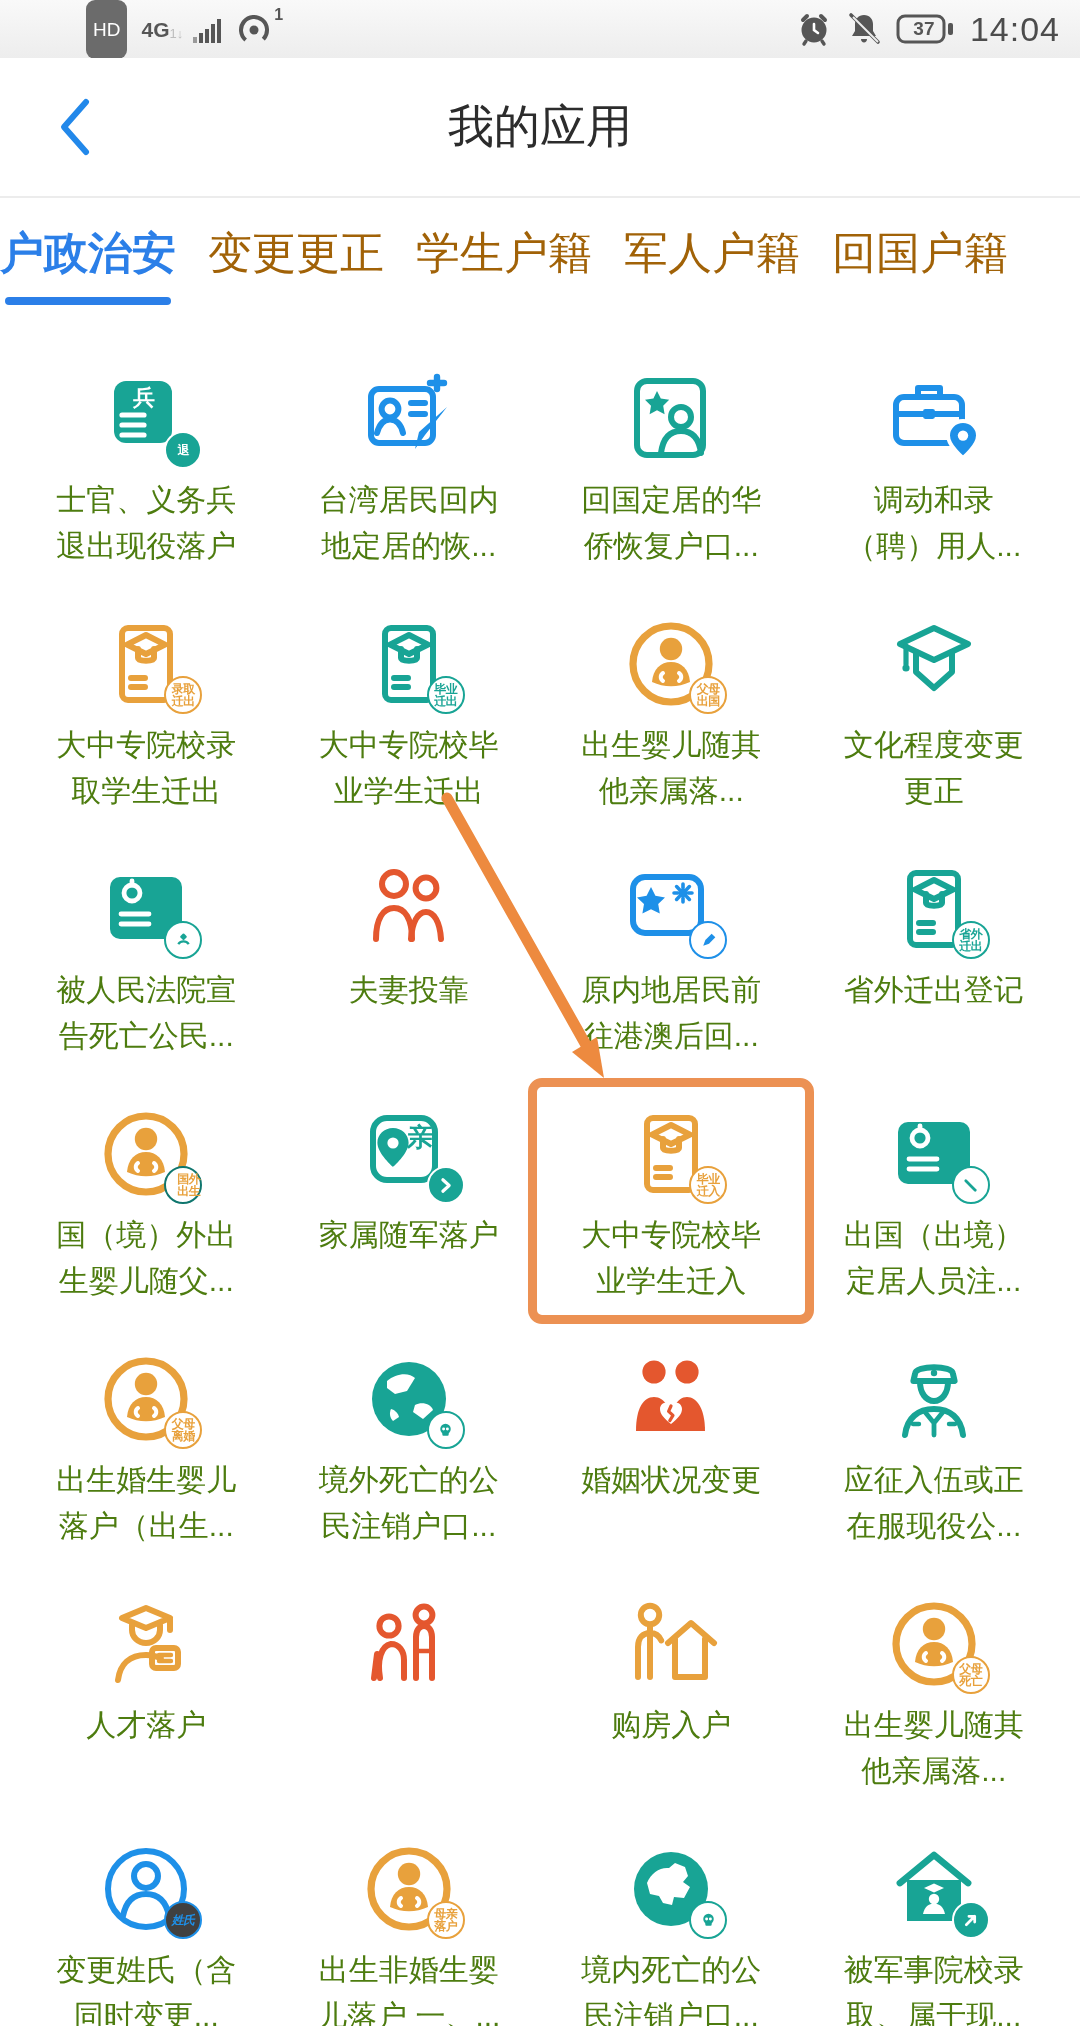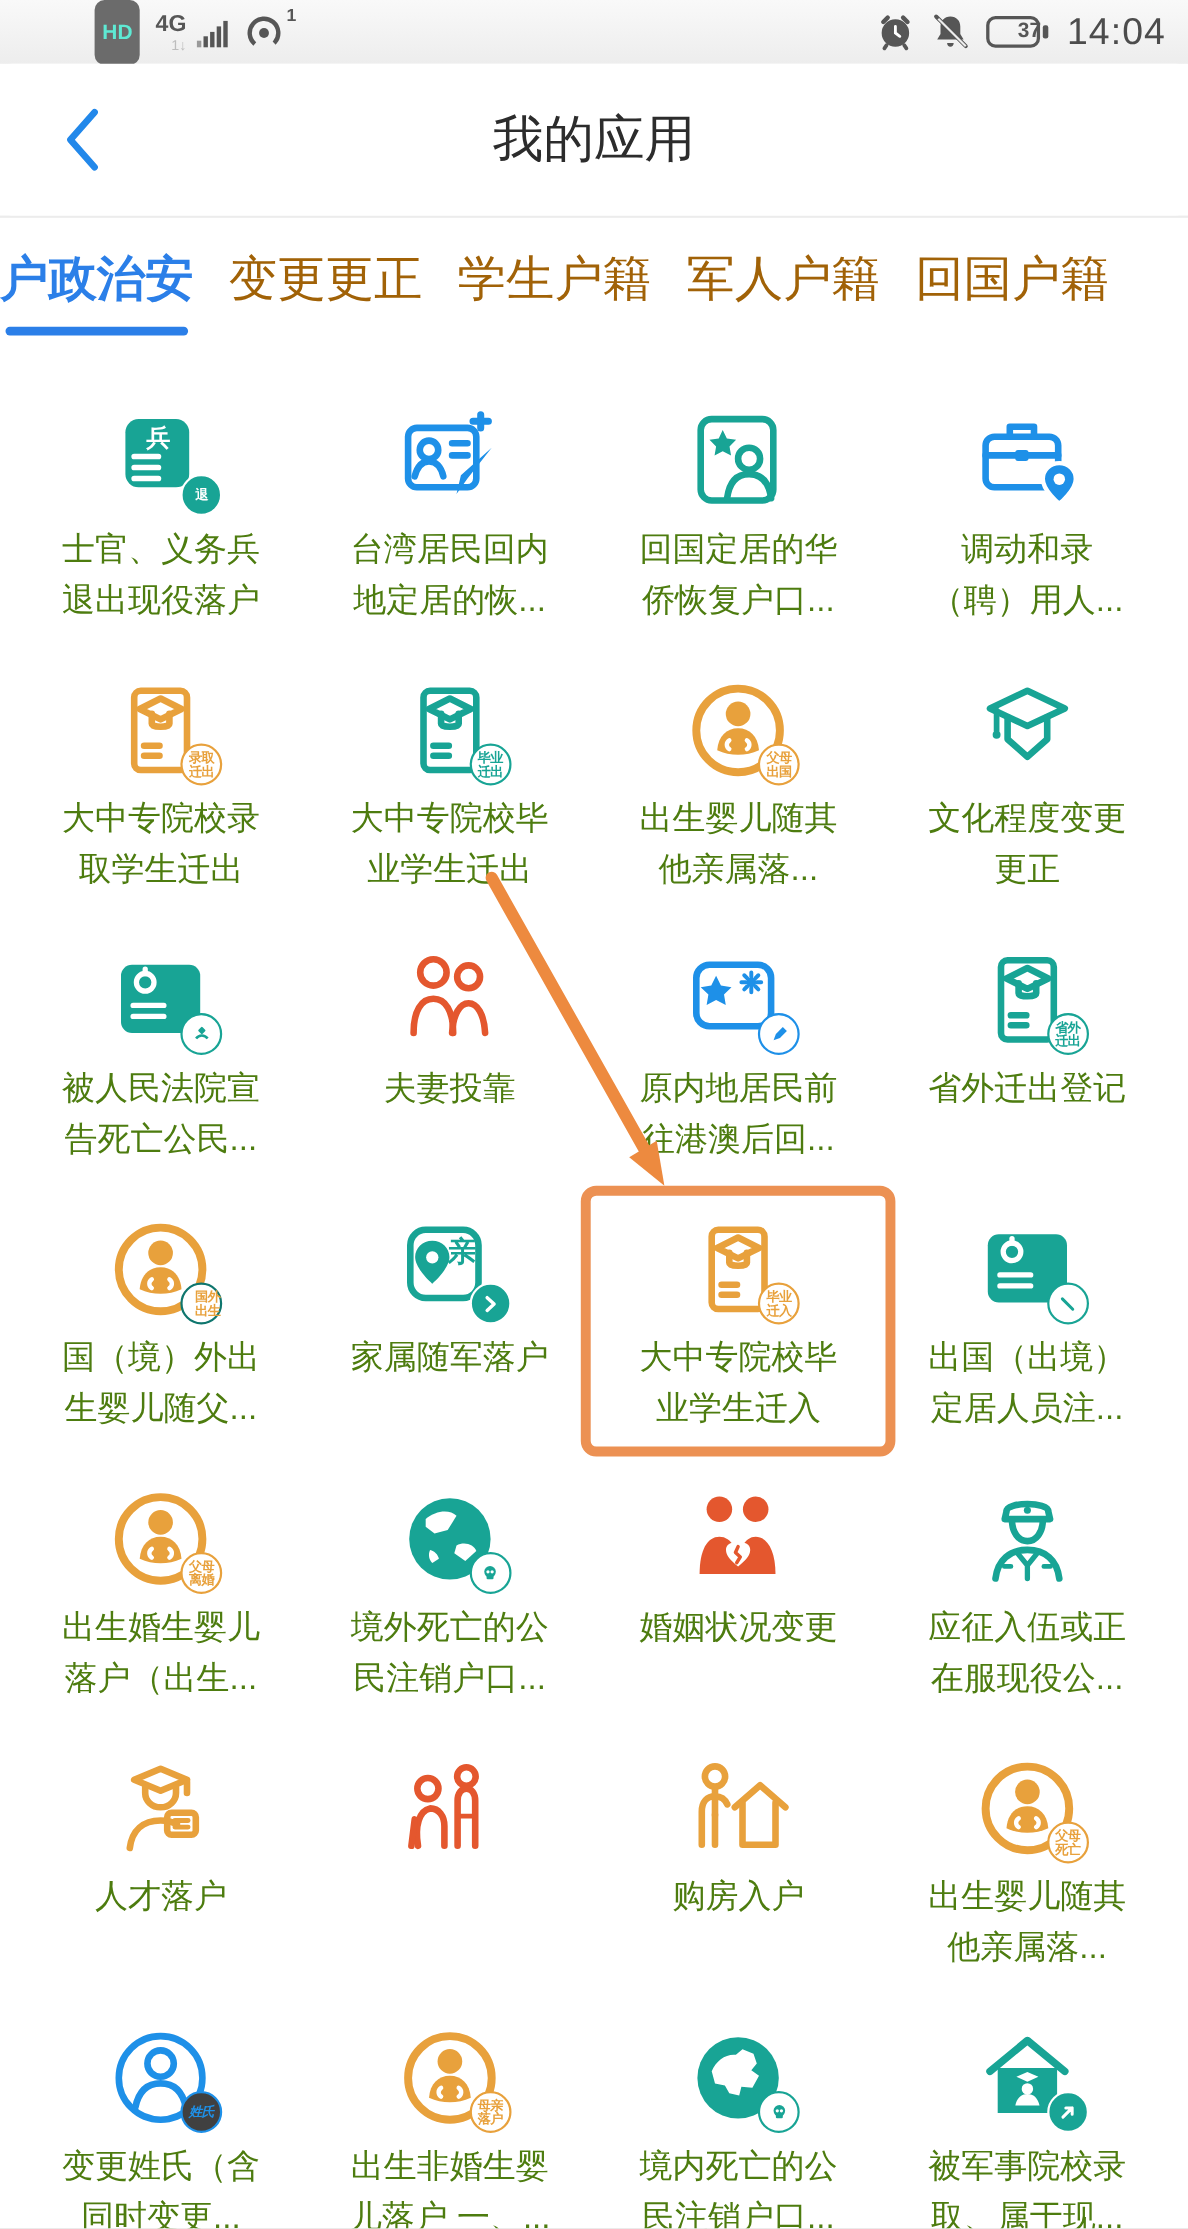--- a/index.html
+++ b/index.html
@@ -1,30 +1,30 @@
 <!DOCTYPE html>
 <html><head>
 <meta charset="utf-8">
 <style>
   html,body{margin:0;padding:0;background:#dcdcdc;}
   .phone{position:relative;width:1080px;height:2026px;background:#fff;overflow:hidden;
          font-family:"Liberation Sans","DejaVu Sans",sans-serif;color:#2b2b2b;}
   
   .statusbar{height:58px;display:flex;align-items:center;background:linear-gradient(#f9f9f9,#ededed);
              padding:0 20px 0 86px;box-sizing:border-box;color:#565656;}
-  .hd{background:#6b6b6b;color:#5eead4;font-weight:bold;font-size:19px;padding:20px 7px;border-radius:9px;line-height:1;}
-  .netblock{display:flex;flex-direction:column;align-items:flex-end;margin-left:14px;line-height:1;}
+  .hd{background:#6b6b6b;color:#ffffff;font-weight:normal;font-size:19px;padding:20px 7px;border-radius:9px;line-height:1;}
+  .netblock{display:flex;align-items:flex-end;margin-left:14px;line-height:1;}
   .net4g{font-weight:bold;font-size:21px;}
   .netsub{font-size:13px;color:#bdbdbd;margin-top:2px;}
   .sb-ic{display:inline-flex;align-items:center;}
   .volte{margin-left:10px;display:inline-flex;align-items:flex-start;}
   .volte sup{font-size:16px;color:#565656;margin-top:-4px;margin-left:1px;font-weight:bold;}
   .sb-right{margin-left:auto;display:flex;align-items:center;gap:14px;}
   .battery{position:relative;display:inline-flex;align-items:center;}
-  .batt-num{position:absolute;left:16px;width:48px;text-align:center;font-size:19px;color:#565656;font-weight:bold;}
+  .batt-num{position:absolute;left:4px;width:48px;text-align:center;font-size:19px;color:#565656;font-weight:bold;}
   .time{font-size:34px;color:#4c4c4c;letter-spacing:1px;}
   
   .header{position:relative;height:138px;background:#fff;display:flex;align-items:center;justify-content:center;border-radius:11px;}
   .back{position:absolute;left:56px;top:50%;transform:translateY(-50%);cursor:pointer;display:flex;}
   .title{font-size:46px;font-weight:500;color:#2c2c2c;}
   .hdr-divider{height:2px;background:#ececec;}
   
   .tabs{height:132px;display:flex;align-items:center;gap:32px;overflow:hidden;white-space:nowrap;}
   .tab{display:flex;flex-direction:column;align-items:center;flex:0 0 auto;cursor:pointer;}
   .tab-label{font-size:44px;color:#a16207;}

